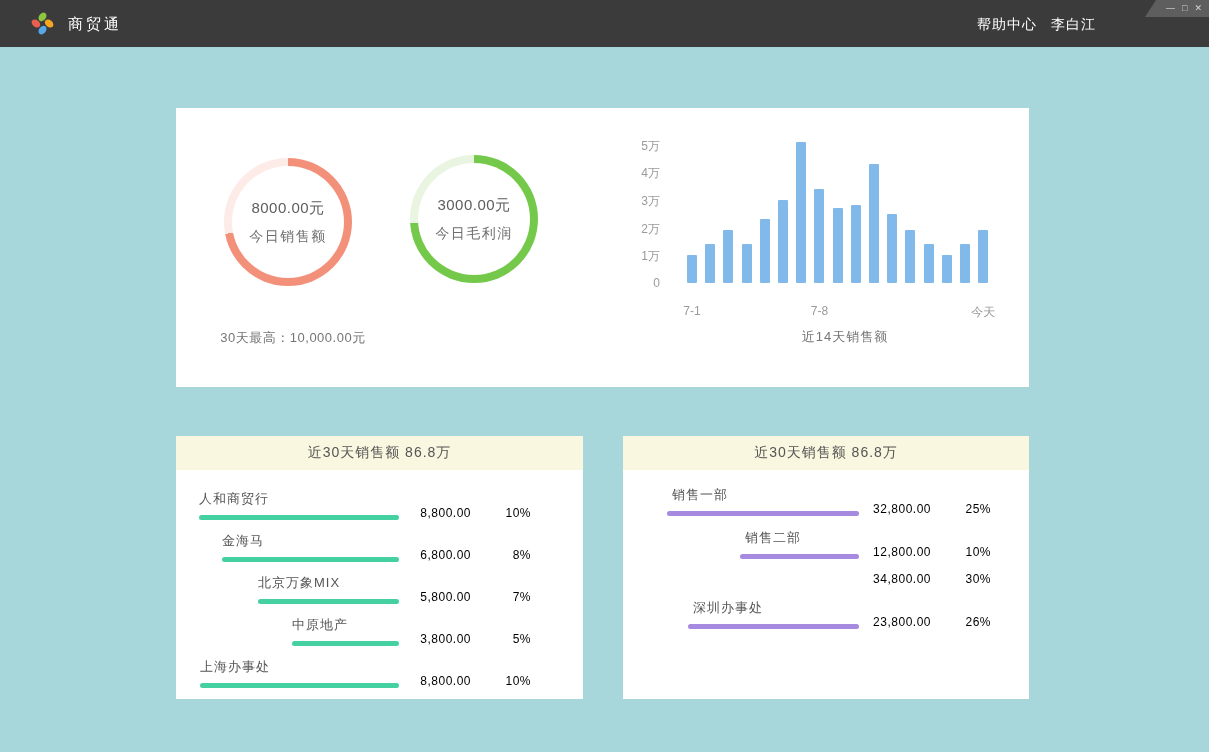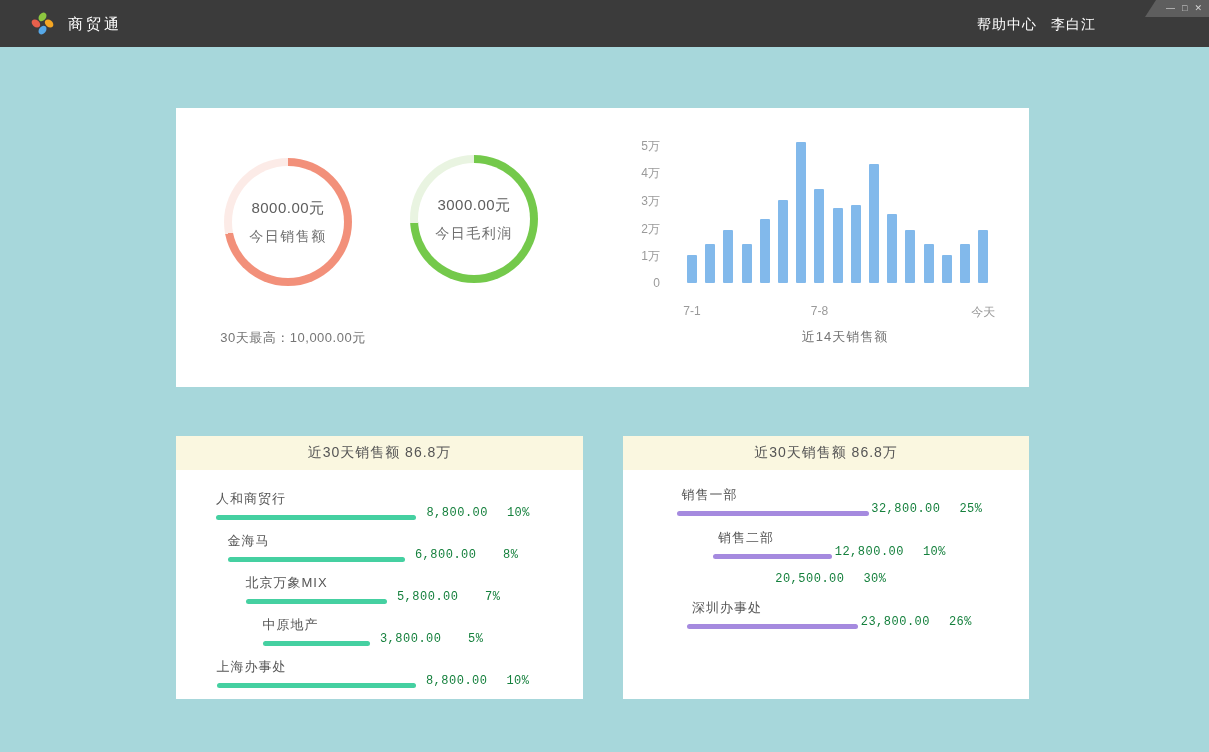--- a/index.html
+++ b/index.html
@@ -47,26 +47,26 @@
   .donut-label { font-size:14px; color:#6e6e6e; letter-spacing:1.5px; }
   .donut-caption { position:absolute; width:240px; text-align:center; font-size:13px; color:#757575; letter-spacing:0.5px; }
   #caption-sales  { left:-3px;  top:221px; }
   #caption-profit { left:177px; top:223px; }
   
   .vbar  { position:absolute; width:10px; border-radius:1px; }
   .ytick { position:absolute; left:434px; width:50px; text-align:right; font-size:12px; color:#9a9a9a; }
   .xtick { position:absolute; top:196px; width:80px; text-align:center; font-size:12px; color:#9a9a9a; }
   .chart-title { position:absolute; left:569px; top:220px; width:200px; text-align:center; font-size:13px; color:#757575; letter-spacing:1px; }
   
-  .row { display:flex; justify-content:center; align-items:flex-end; margin-bottom:12px; }
+  .row { display:flex; justify-content:flex-end; align-items:flex-end; margin-bottom:12px; }
   #right-panel .row { margin-bottom:13px; }
   .row-name { font-size:13px; color:#555; letter-spacing:1px; margin-bottom:7px; }
   #right-panel .row-name { margin-left:5px; }
   .row-bar { height:5px; border-radius:3px; }
-  .row-values { display:flex; gap:10px; font-size:12px; color:#15803d; letter-spacing:0.5px;font-family:Liberation Mono, monospace; }
+  .row-values { display:flex; gap:28px; font-size:12px; color:#000000; letter-spacing:0.5px; }
   .row-amount { min-width:72px; text-align:right; }
   .row-pct { min-width:32px; text-align:right; }
 </style>
 </head>
 <body>
 
 <header class="topbar">
   <span class="logo">
     <svg viewBox="0 0 32 32" width="27" height="27" aria-hidden="true">
       <g transform="rotate(0 16 16)">
@@ -220,21 +220,21 @@
       <div class="row-bar" style="width: 119px; background: rgb(165, 138, 223);"></div>
     </div>
     <div class="row-values">
       <span class="row-amount">12,800.00</span>
       <span class="row-pct">10%</span>
     </div>
   </div>
 
   <div class="row">
     <div class="row-values">
-      <span class="row-amount">20,500.00</span>
+      <span class="row-amount">34,800.00</span>
       <span class="row-pct">30%</span>
     </div>
   </div>
 
 
   <div class="row">
     <div class="row-left">
       <div class="row-name">深圳办事处</div>
       <div class="row-bar" style="width: 171px; background: rgb(165, 138, 223);"></div>
     </div>

